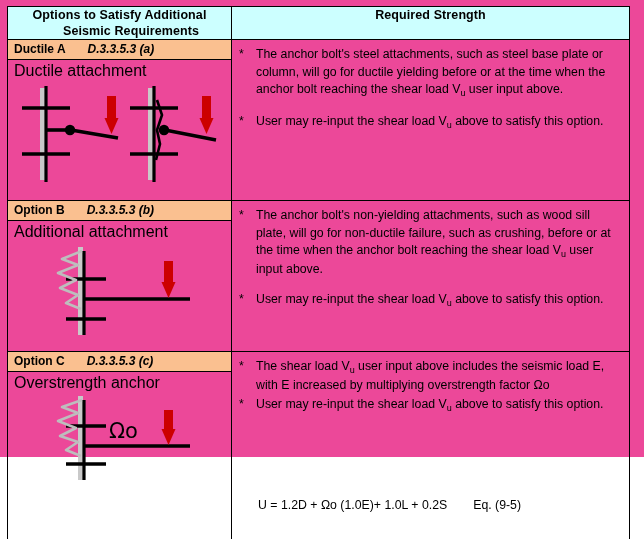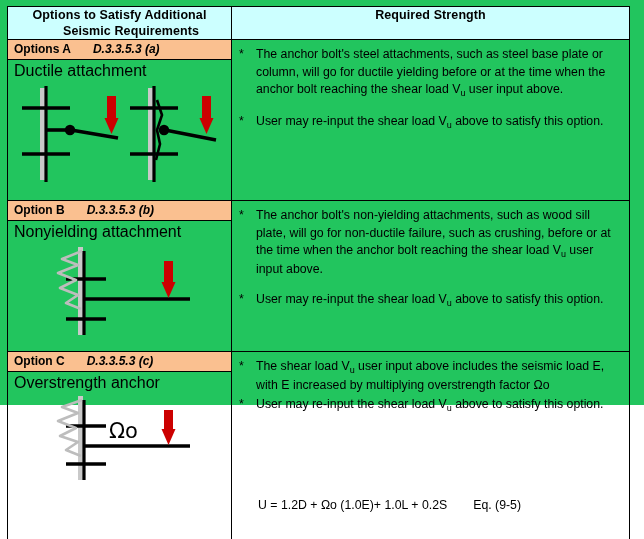--- a/index.html
+++ b/index.html
@@ -12,22 +12,22 @@
     height: 539px;
     font-family: "Liberation Sans", sans-serif;
     color: #000000;
     overflow: hidden;
   }
 
   #sheet {
     position: absolute;
     left: 0; top: 0;
     width: 644px;
-    height: 405px;
-    background: #22c55e;
+    height: 457px;
+    background: #ec4899;
   }
 
   table.spec {
     position: absolute;
     left: 7px;
     top: 6px;
     width: 622px;
     border-collapse: collapse;
     table-layout: fixed;
   }
@@ -132,21 +132,21 @@
       <th class="hdr">
         <span>Options to Satisfy Additional</span>
         <span class="l2">Seismic Requirements</span>
       </th>
       <th class="hdr">Required  Strength</th>
     </tr>
 
     <tr>
       <td class="optcell">
         <div class="optbar">
-          <span>Options A</span><span class="code">D.3.3.5.3 (a)</span>
+          <span>Ductile A</span><span class="code">D.3.3.5.3 (a)</span>
         </div>
         <div class="optsub">Ductile attachment</div>
         <div class="figwrap">
           <svg width="222" height="108" viewBox="0 0 222 108">
 
             <g>
               <rect x="32" y="6" width="5" height="92" fill="#c9c9c9"></rect>
               <line x1="38" y1="4" x2="38" y2="100" stroke="#000" stroke-width="3.2"></line>
               <line x1="14" y1="26" x2="62" y2="26" stroke="#000" stroke-width="3.6"></line>
               <line x1="14" y1="72" x2="62" y2="72" stroke="#000" stroke-width="3.6"></line>
@@ -187,21 +187,21 @@
           </p>
         </div>
       </td>
     </tr>
 
     <tr>
       <td class="optcell">
         <div class="optbar">
           <span>Option B</span><span class="code">D.3.3.5.3 (b)</span>
         </div>
-        <div class="optsub">Nonyielding attachment</div>
+        <div class="optsub">Additional attachment</div>
         <div class="figwrap">
           <svg width="222" height="98" viewBox="0 0 222 98">
             <g transform="translate(40,0)">
               <rect x="30" y="4" width="5" height="88" fill="#c9c9c9"></rect>
               <line x1="36" y1="8" x2="36" y2="92" stroke="#000" stroke-width="3.2"></line>
               <line x1="18" y1="36" x2="58" y2="36" stroke="#000" stroke-width="3.4"></line>
               <line x1="18" y1="76" x2="58" y2="76" stroke="#000" stroke-width="3.4"></line>
 
               <path d="M34,8 L14,16 L30,22 L10,30 L28,37 L12,45 L30,52 L18,60 L33,66" fill="none" stroke="#bdbdbd" stroke-width="2.6" stroke-linejoin="round"></path>
 

